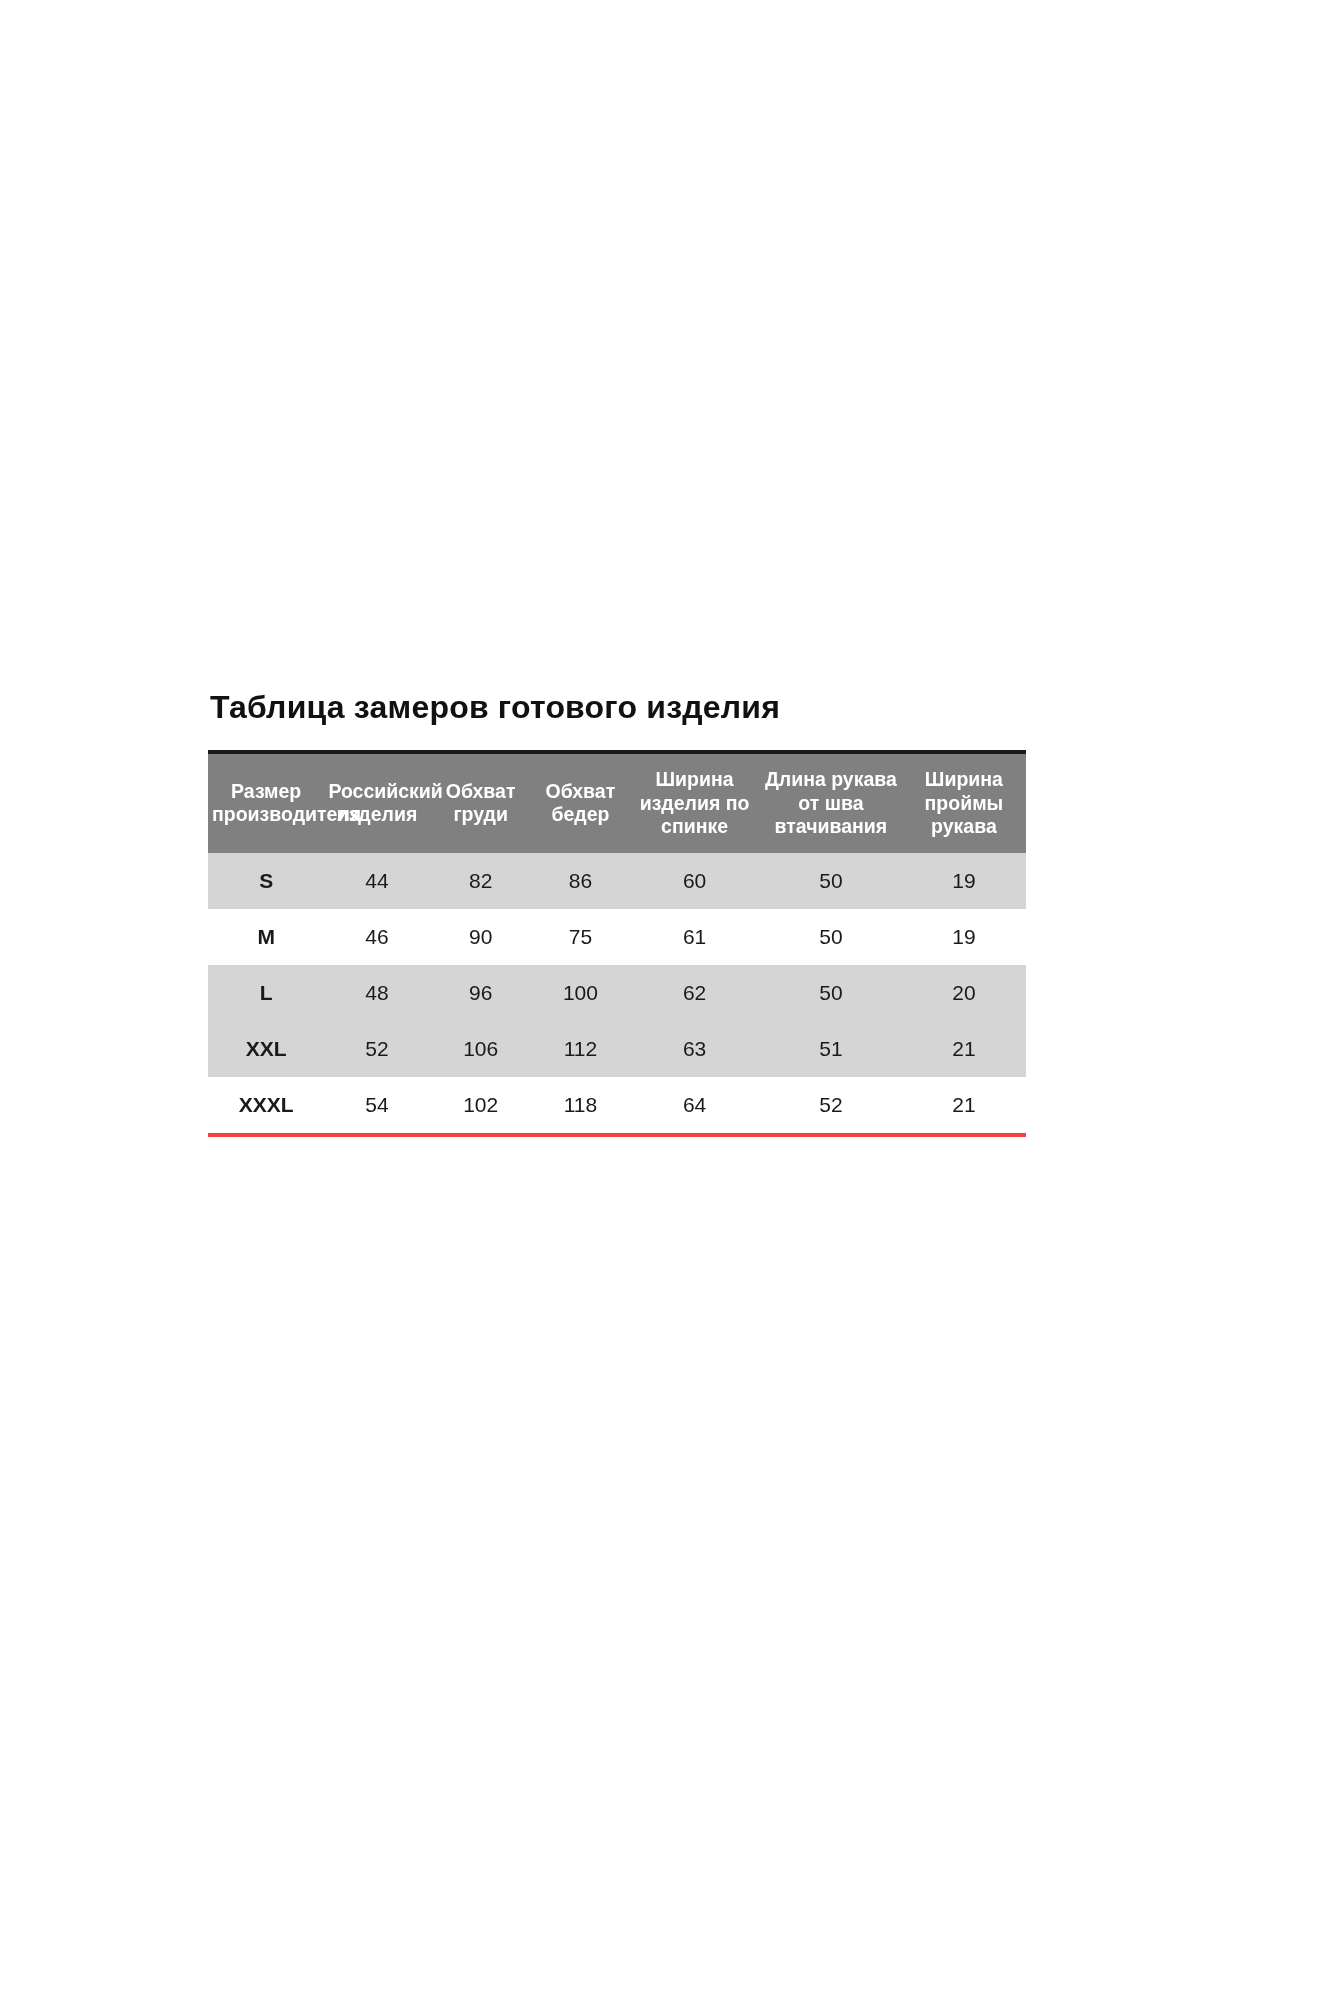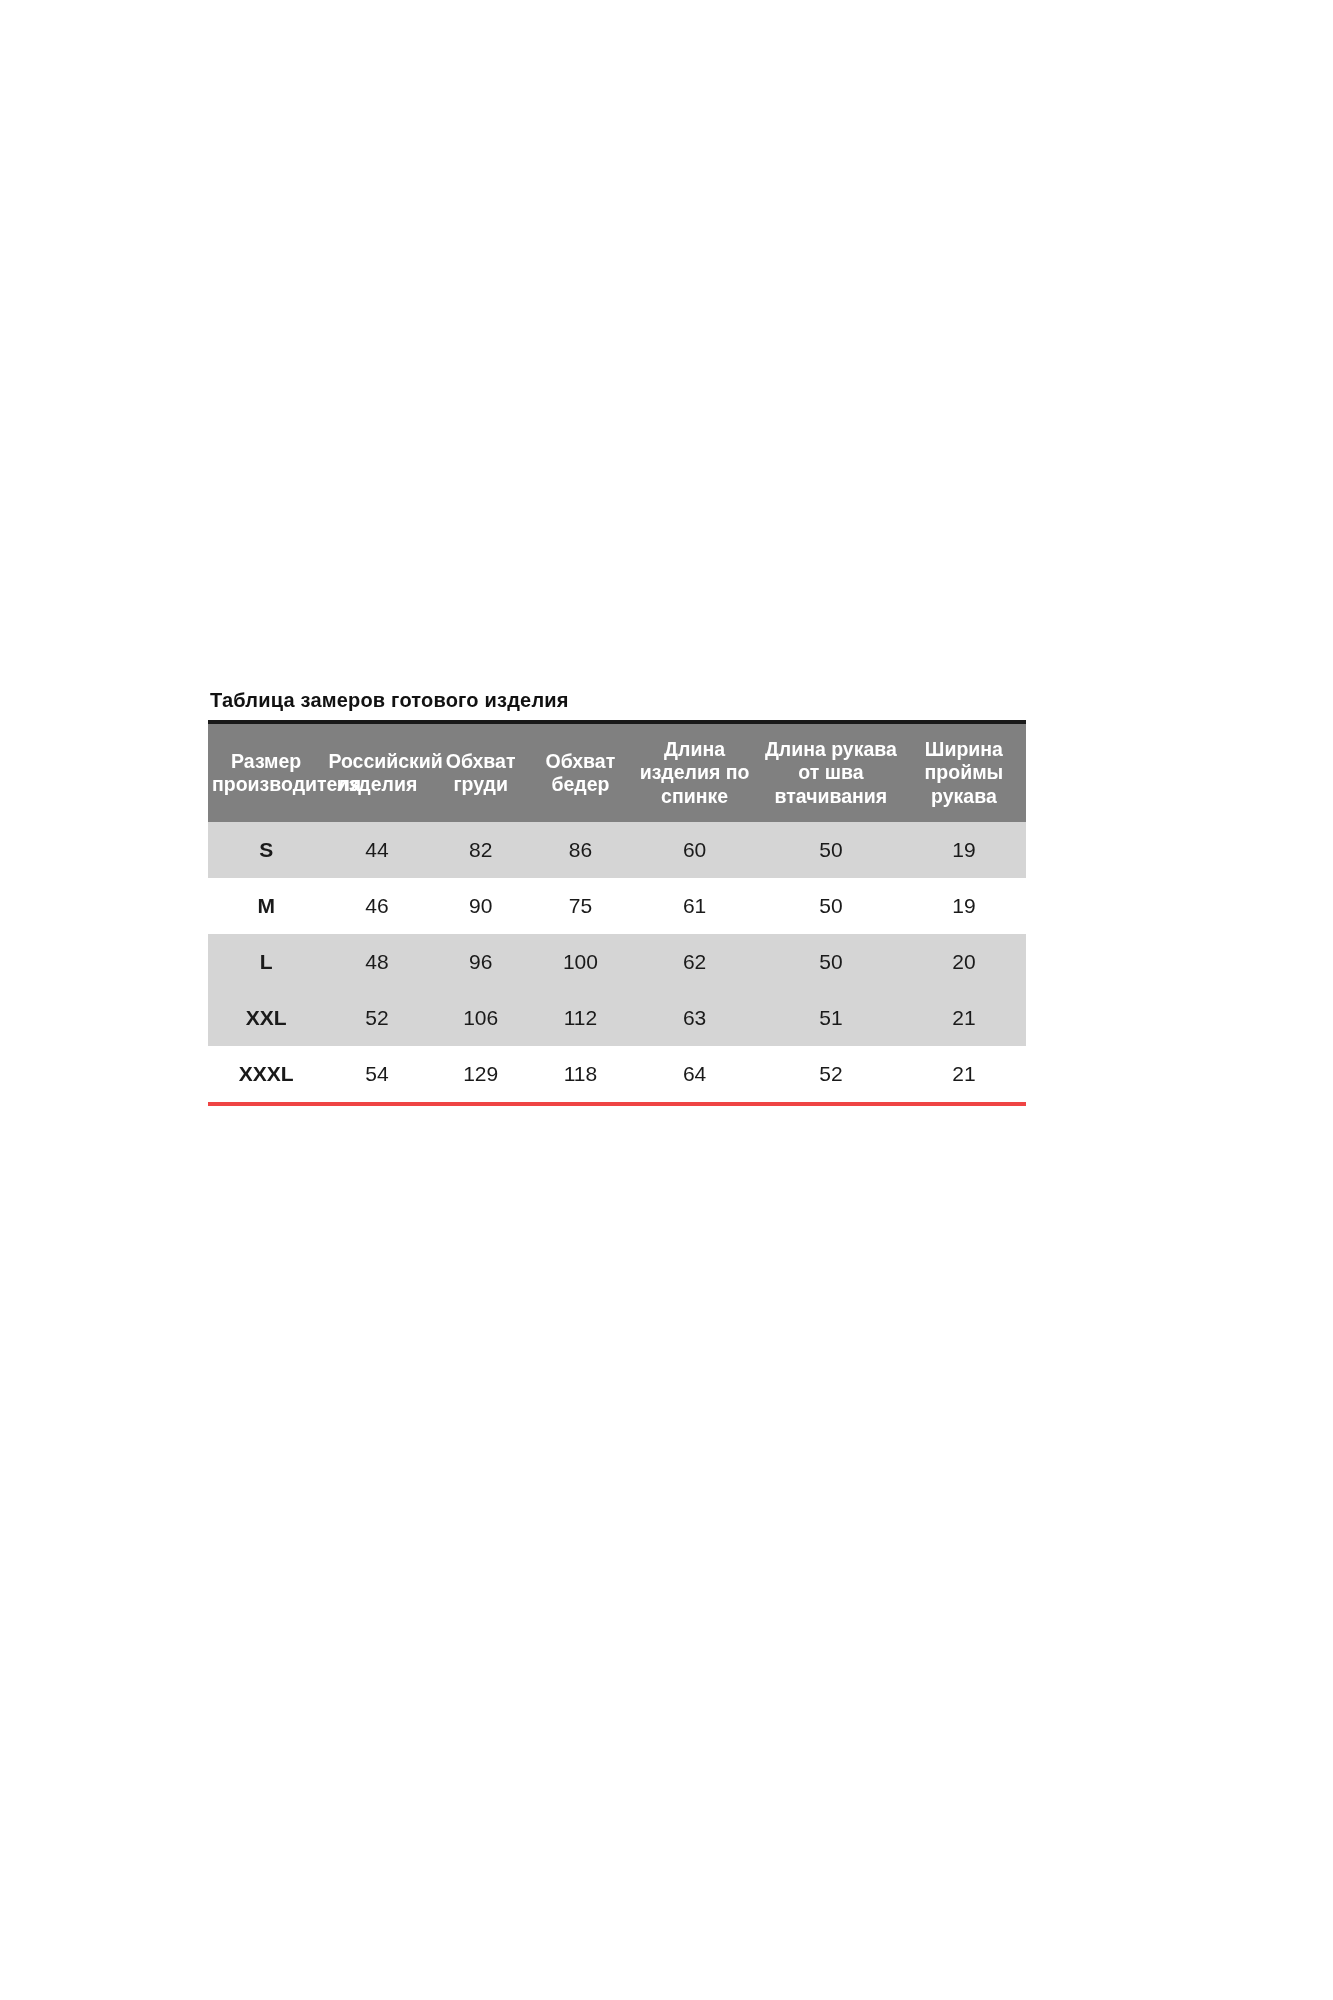--- a/index.html
+++ b/index.html
@@ -22,25 +22,25 @@
     width: 1333px;
     height: 2000px;
   }
   .table-block {
     position: absolute;
     left: 208px;
     top: 688px;
     width: 818px;
   }
   .table-title {
-    font-size: 20px;
+    font-size: 32px;
     font-weight: bold;
     color: #111111;
     letter-spacing: 0.2px;
-    margin: 0 0 8px 2px;
+    margin: 0 0 24px 2px;
     line-height: 1.2;
   }
   table.size-table {
     border-collapse: collapse;
     width: 818px;
     table-layout: fixed;
   }
   table.size-table thead th {
     background: #808080;
     color: #ffffff;
@@ -105,21 +105,21 @@
           <col class="c4">
           <col class="c5">
           <col class="c6">
       </colgroup>
       <thead>
         <tr>
           <th>Размер производителя</th>
           <th>Российский изделия</th>
           <th>Обхват груди</th>
           <th>Обхват бедер</th>
-          <th>Длина изделия по спинке</th>
+          <th>Ширина изделия по спинке</th>
           <th>Длина рукава от шва втачивания</th>
           <th>Ширина проймы рукава</th>
         </tr>
       </thead>
       <tbody>
         <tr class="shaded">
           <td class="col-brand">S</td>
           <td class="col-ru">44</td>
           <td>82</td>
           <td>86</td>
@@ -150,21 +150,21 @@
           <td class="col-ru">52</td>
           <td>106</td>
           <td>112</td>
           <td>63</td>
           <td>51</td>
           <td>21</td>
         </tr>
         <tr class="plain">
           <td class="col-brand">XXXL</td>
           <td class="col-ru">54</td>
-          <td>129</td>
+          <td>102</td>
           <td>118</td>
           <td>64</td>
           <td>52</td>
           <td>21</td>
         </tr>
       </tbody>
     </table>
 
   </div>
 </div>

